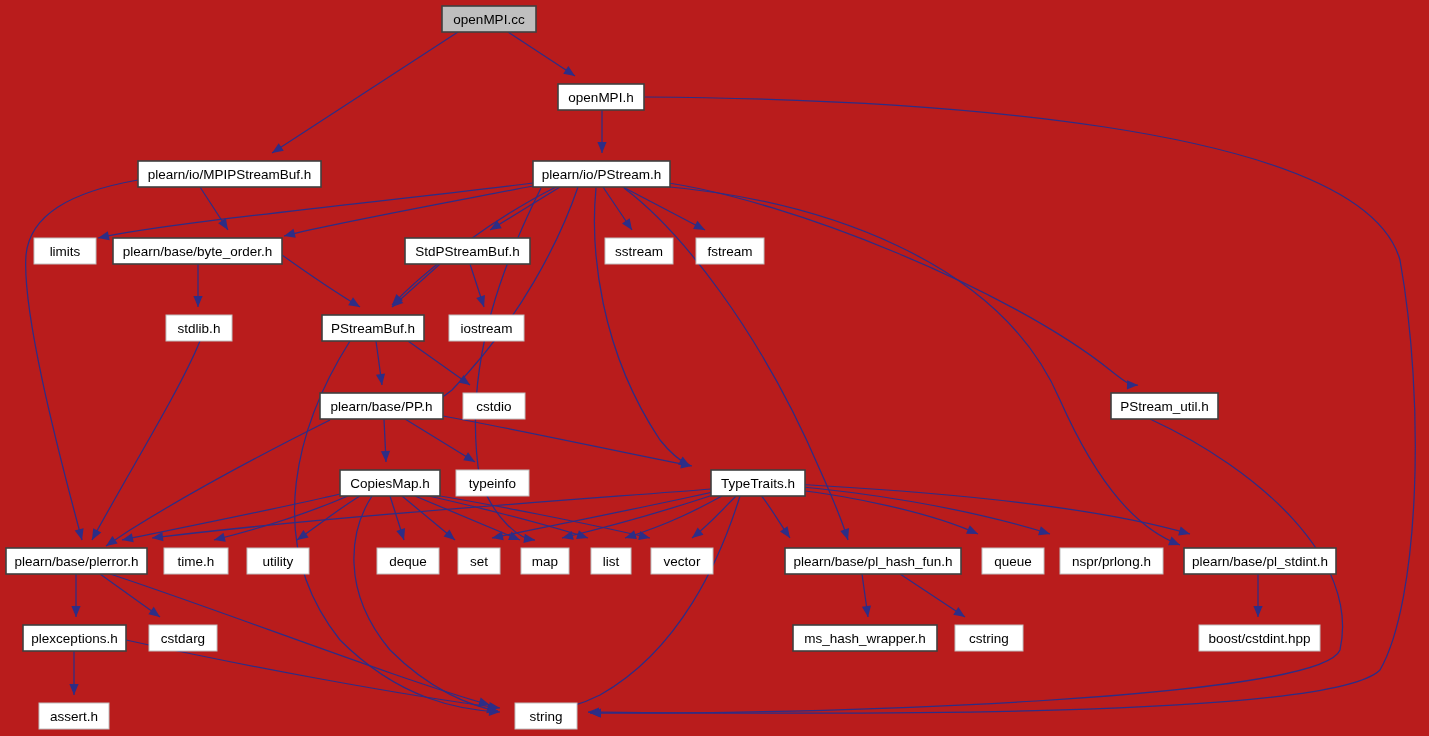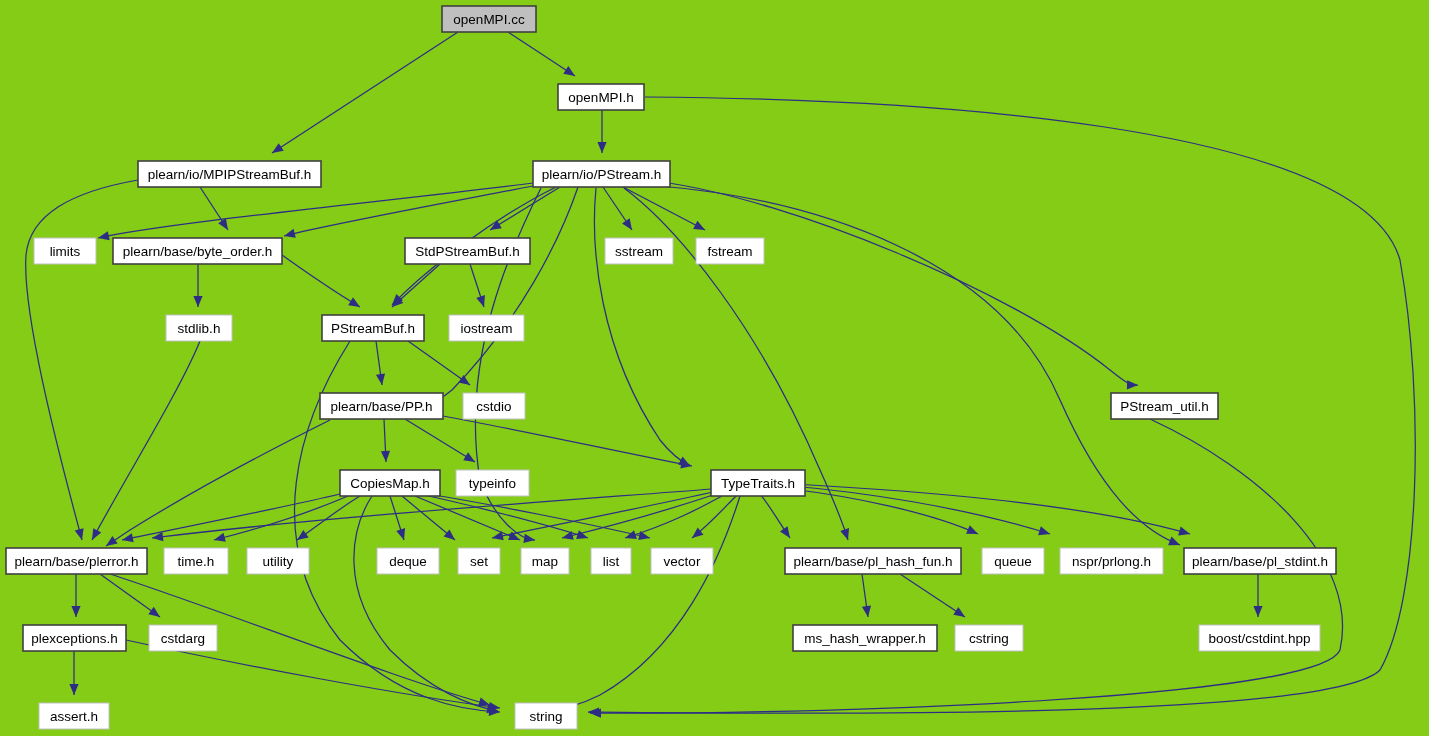--- a/index.html
+++ b/index.html
@@ -4,21 +4,21 @@
 <style>
   html, body {
     margin: 0;
     padding: 0;
     background: #ffffff;
   }
   #canvas-wrap {
     position: relative;
     width: 1429px;
     height: 736px;
-    background: #84cc16;
+    background: #b91c1c;
     font-family: "Liberation Sans", sans-serif;
     overflow: hidden;
   }
   svg.graph {
     position: absolute;
     top: 0; left: 0;
     width: 1429px;
     height: 736px;
   }
   .node-rect {

